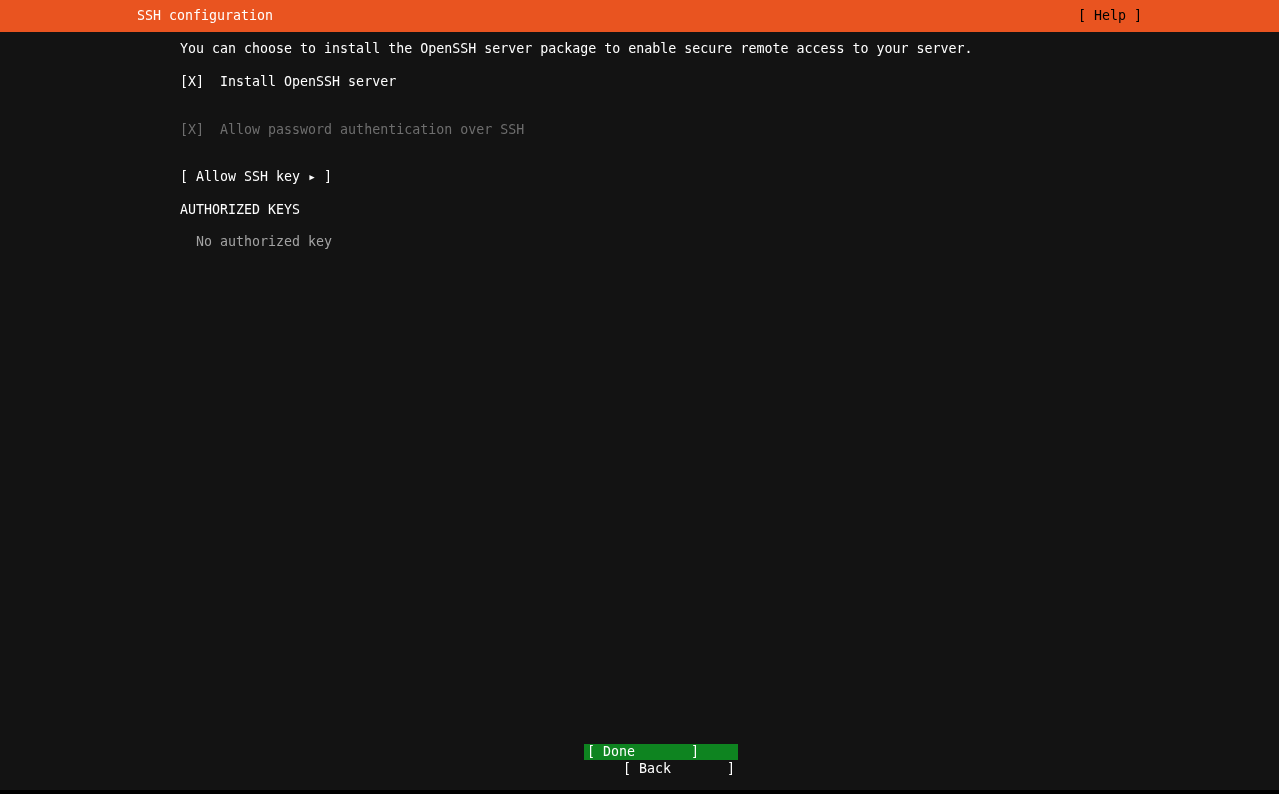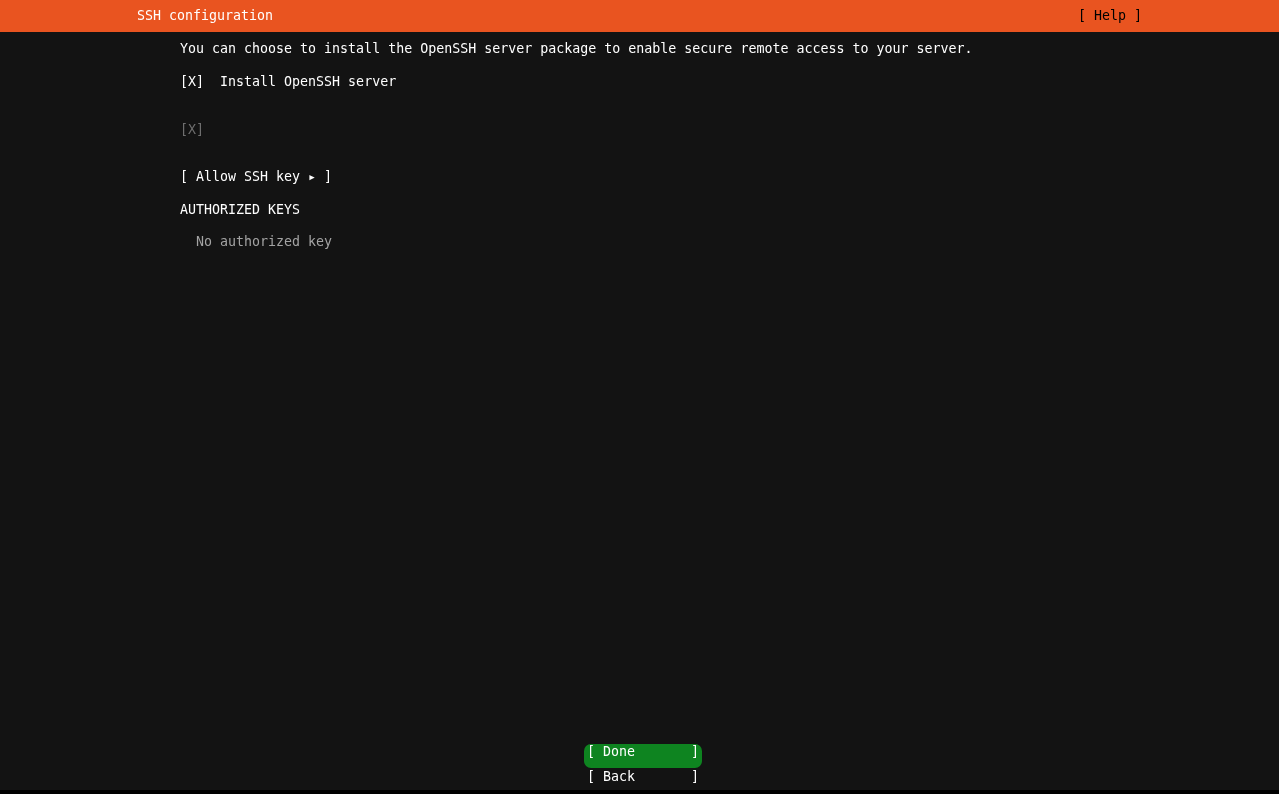--- a/index.html
+++ b/index.html
@@ -78,31 +78,31 @@
     position: absolute;
     top: 744px;
     left: 584px;
     display: flex;
     flex-direction: column;
   }
   .btn {
     display: inline-block;
     white-space: pre;
     padding: 0px 3px;
-    height: 24px;
+    height: 16px;
     box-sizing: border-box;
     color: #ffffff;
-    border-radius: 7px;
   }
   .btn-done {
     background: #0E8420;
   }
   .btn-back {
     background: transparent;
     margin-top: 1px;
+    margin-left: 36px;
   }
 </style>
 </head>
 <body>
 
 <div class="screen">
   <div class="app-surface"></div>
 
   <div class="header-bar">
     <span class="header-title">SSH configuration</span>
@@ -111,20 +111,21 @@
 
   <div class="line intro-text">You can choose to install the OpenSSH server package to enable secure remote access to your server.</div>
 
   <div class="line row-install checkbox-row">
     <span class="checkbox-mark">[X]</span>
     <span class="checkbox-label">Install OpenSSH server</span>
   </div>
 
   <div class="line row-password checkbox-row">
     <span class="checkbox-mark">[X]</span>
+    <span class="checkbox-label">Allow password authentication over SSH</span>
   </div>
 
   <div class="line row-import">[ Allow SSH key ▸ ]</div>
 
   <div class="line row-authheading">AUTHORIZED KEYS</div>
 
   <div class="line row-nokey">No authorized key</div>
 
   <div class="footer-buttons">
     <span class="btn btn-done">[ Done       ]</span>

